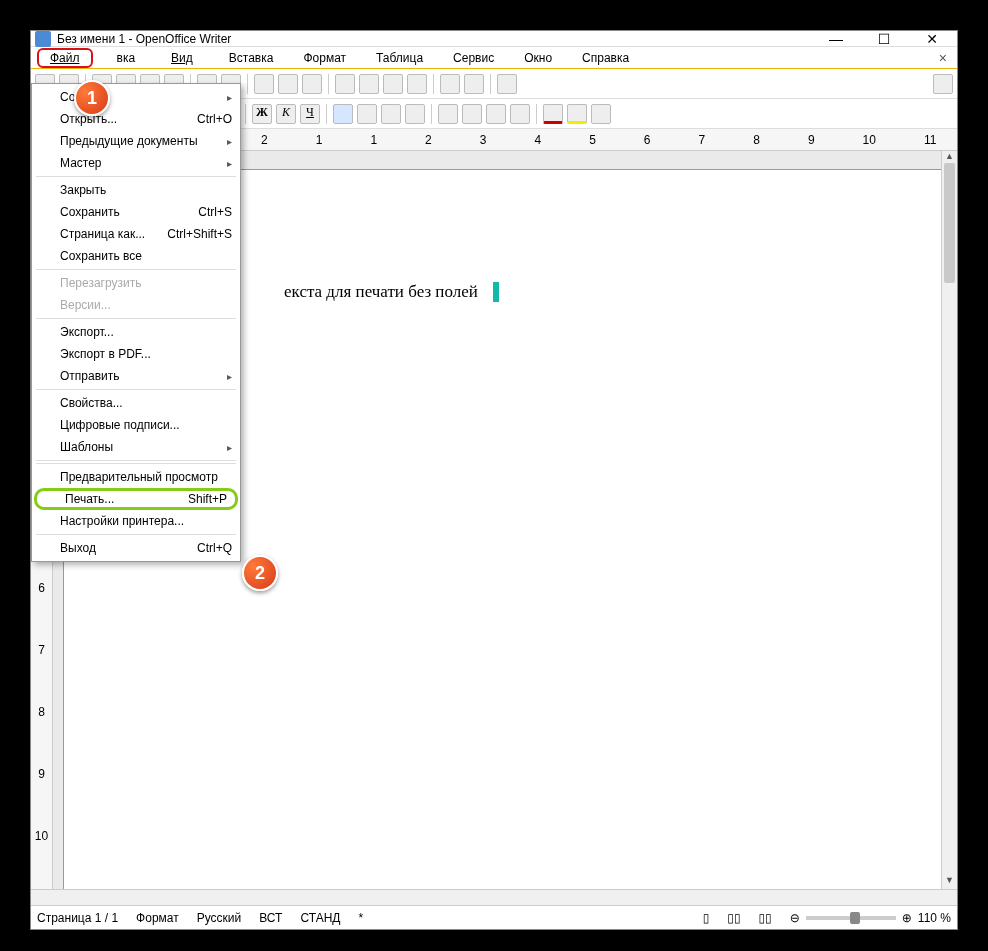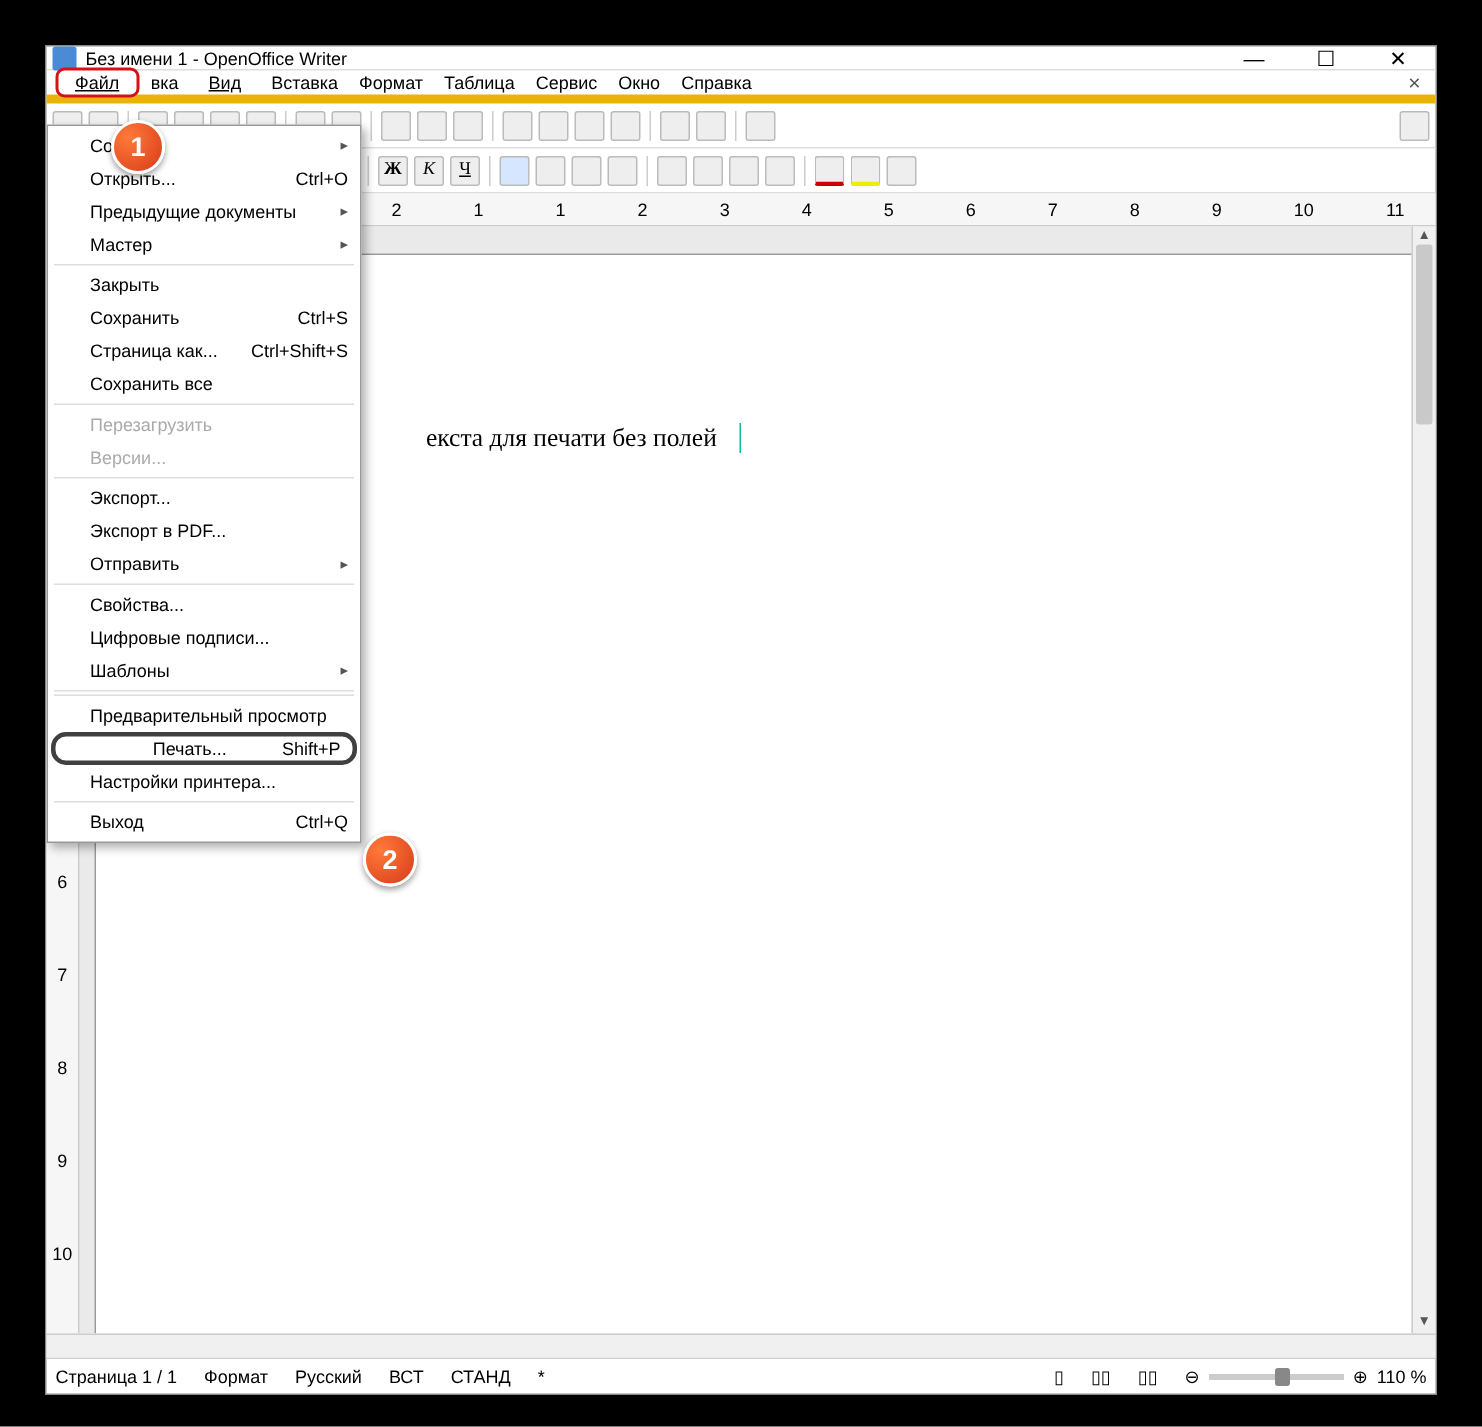--- a/index.html
+++ b/index.html
@@ -3,58 +3,58 @@
 <meta charset="utf-8">
 <style>
 *{box-sizing:border-box;margin:0;padding:0;font-family:"Segoe UI",Tahoma,sans-serif;font-size:12px;color:#000;}
 body{background:#000;width:988px;height:951px;overflow:hidden;position:relative;}
 .win{position:absolute;left:30px;top:30px;width:928px;height:900px;background:#fff;border:1px solid #888;display:flex;flex-direction:column;}
 .titlebar{height:16px;display:flex;align-items:center;padding:0 4px;border-bottom:1px solid #ddd;}
 .titlebar .icon{width:16px;height:16px;margin-right:6px;background:#4b8bd6;border-radius:2px;}
 .titlebar .title{flex:1;}
 .winbtns{display:flex;gap:18px;padding-right:6px;}
 .winbtn{width:30px;height:20px;display:flex;align-items:center;justify-content:center;font-size:14px;}
-.menubar{height:22px;display:flex;align-items:center;padding:0 6px;gap:2px;border-bottom:6px solid #eab308;position:relative;}
+.menubar{height:22px;display:flex;align-items:center;padding:0 6px;gap:18px;border-bottom:1px solid #eab308;position:relative;}
 .menubar span{padding:2px 6px;}
 .menubar .hot{text-decoration:underline;}
 .menubar .close-doc{margin-left:auto;font-size:14px;color:#555;padding:0 4px;}
 .filebtn{border:2px solid #d51317;border-radius:6px;background:#fff;padding:1px 5px!important;}
 .toolbar{height:30px;border-bottom:1px solid #ddd;display:flex;align-items:center;padding:0 4px;gap:4px;}
 .tb-ic{width:20px;height:20px;display:inline-block;border:1px solid #bbb;background:#eee;border-radius:2px;}
 .sep{width:1px;height:20px;background:#ccc;margin:0 2px;}
 .fmtbar{height:30px;border-bottom:1px solid #ddd;display:flex;align-items:center;padding:0 4px;gap:4px;}
 select,.cbx{height:22px;border:1px solid #888;background:#fff;padding:0 18px 0 4px;font-size:12px;}
 .cbx{position:relative;}
 .cbx::after{content:"▾";position:absolute;right:4px;top:3px;color:#555;}
 .ruler{height:22px;background:#f6f6f6;border-bottom:1px solid #ccc;display:flex;align-items:center;padding-left:230px;font-size:9px;color:#444;overflow:hidden;}
 .ruler span{margin-right:48px;white-space:nowrap;}
 .workspace{flex:1;position:relative;background:#eaeaea;overflow:hidden;}
 .vruler{position:absolute;left:0;top:0;bottom:0;width:22px;background:#f6f6f6;border-right:1px solid #ccc;display:flex;flex-direction:column;align-items:center;font-size:9px;color:#444;padding-top:10px;gap:48px;}
 .page{position:absolute;left:32px;top:18px;width:880px;height:760px;background:#fff;border:1px solid #999;box-shadow:2px 2px 0 #bbb;}
 .doctext{position:absolute;left:220px;top:112px;font-family:"Times New Roman",serif;font-size:17px;}
-.cursor{border-right:1px solid #14b8a6;padding-right:15px;}
+.cursor{border-right:6px solid #14b8a6;padding-right:15px;}
 .scroll-v{position:absolute;right:0;top:0;bottom:0;width:16px;background:#f0f0f0;border-left:1px solid #ccc;}
 .scroll-v .thumb{position:absolute;top:12px;left:2px;right:2px;height:120px;background:#c9c9c9;border-radius:2px;}
 .scroll-v .arr{position:absolute;left:0;right:0;height:14px;text-align:center;font-size:9px;color:#555;}
 .scroll-h{height:16px;background:#f0f0f0;border-top:1px solid #ccc;position:relative;}
 .statusbar{height:24px;border-top:1px solid #ccc;display:flex;align-items:center;padding:0 6px;gap:18px;}
 .statusbar .grow{flex:1;}
 .zoom{display:flex;align-items:center;gap:6px;}
 .zoom .track{width:90px;height:4px;background:#ccc;position:relative;}
 .zoom .knob{position:absolute;left:44px;top:-4px;width:10px;height:12px;background:#888;border-radius:2px;}
 
 .dropdown{position:absolute;left:0;top:52px;width:210px;background:#fff;border:1px solid #999;box-shadow:3px 3px 6px rgba(0,0,0,.3);z-index:50;padding:2px 0;}
 .mi{display:flex;align-items:center;height:22px;padding:0 8px 0 4px;position:relative;}
 .mi .ic{width:18px;height:18px;margin-right:6px;display:inline-block;}
 .mi .lbl{flex:1;white-space:nowrap;}
 .mi .sc{color:#000000;}
 .mi .sub{color:#555;font-size:10px;}
 .mi.disabled .lbl,.mi.disabled .sc{color:#aaa;}
 .msep{height:1px;background:#ddd;margin:2px 4px;}
-.printrow{border:3px solid #404040;border-radius:10px;margin:0 2px;text-align:center;}
+.printrow{border:3px solid #84cc16;border-radius:10px;margin:0 2px;}
 
 .anno{position:absolute;width:36px;height:36px;border-radius:50%;background:radial-gradient(circle at 30% 30%,#ff7a3a,#d73a18);border:2px solid #fff;box-shadow:0 2px 4px rgba(0,0,0,.4);color:#fff;font-weight:bold;display:flex;align-items:center;justify-content:center;font-size:18px;z-index:90;}
 .a1{left:74px;top:80px;}
 .a2{left:242px;top:555px;}
 </style>
 </head>
 <body>
 
 <div class="win">
 

